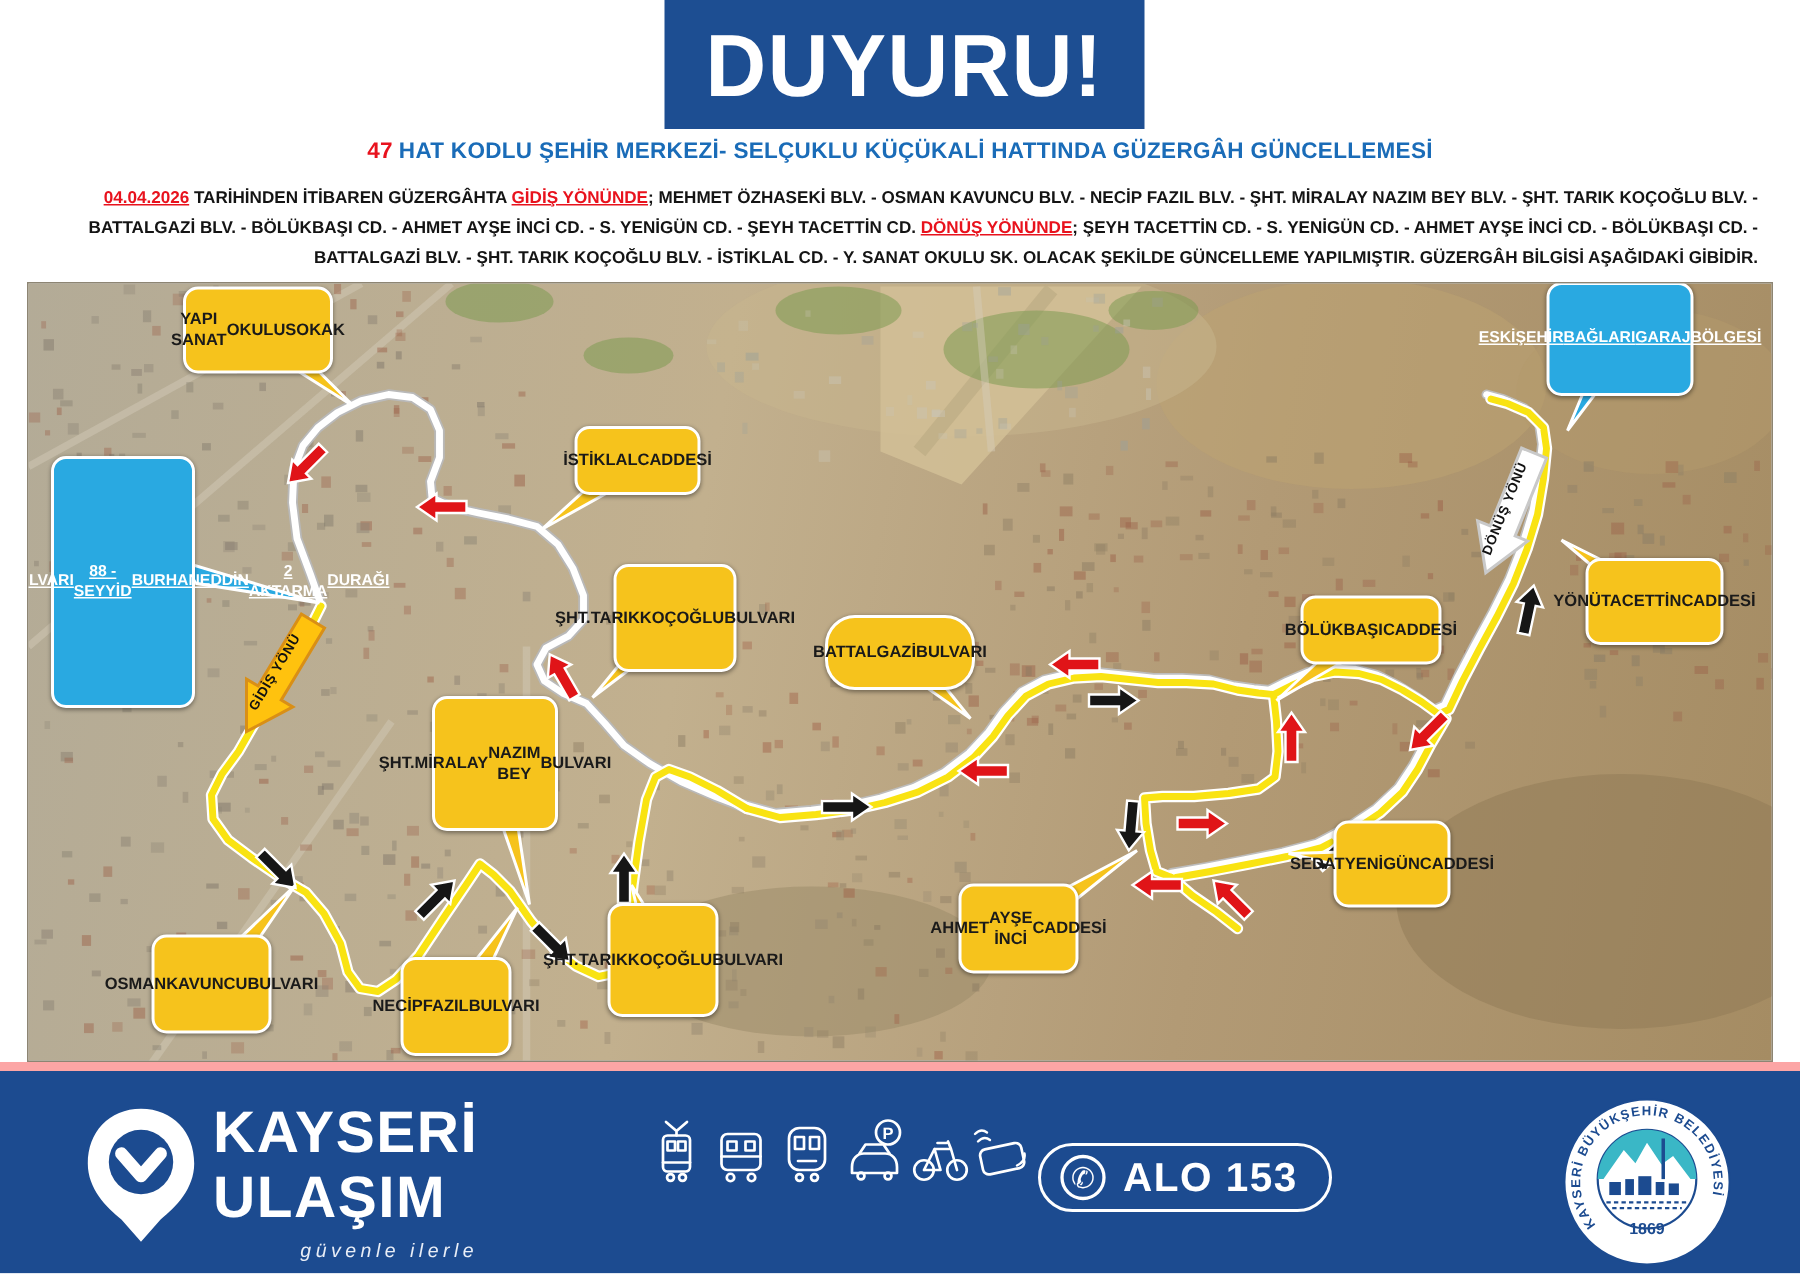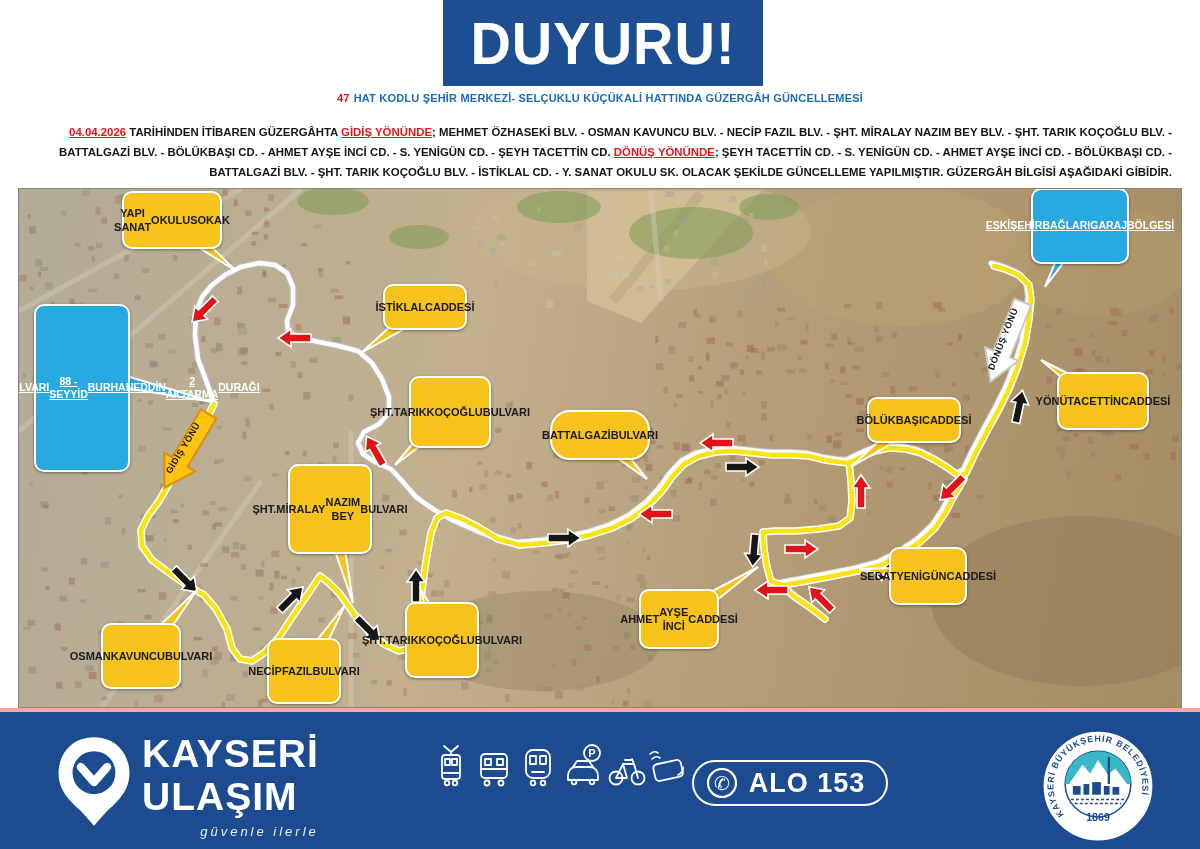--- a/index.html
+++ b/index.html
@@ -3,42 +3,42 @@
 <meta charset="utf-8">
 <style>
   html,body{margin:0;padding:0;background:#fff;}
   .page{position:relative;width:1200px;height:849px;overflow:hidden;background:#fff;
         font-family:"Liberation Sans",sans-serif;}
   
   .banner{position:absolute;left:443px;top:0;width:320px;height:86px;background:#1d4e92;
           display:flex;align-items:center;justify-content:center;}
   .banner span{color:#fff;font-weight:700;font-size:56px;letter-spacing:1px;transform:scaleY(1.05);}
   .title{position:absolute;top:92px;left:0;width:100%;text-align:center;
-         font-size:11px;font-weight:700;color:#1a6cb8;letter-spacing:.2px;}
+         font-size:15px;font-weight:700;color:#1a6cb8;letter-spacing:.2px;}
   .title .num{color:#e8121d;margin-right:4px;}
   .announce{position:absolute;top:122px;left:28px;width:1144px;text-align:right;
             font-size:11.4px;font-weight:700;color:#141414;line-height:20px;}
   .seg.red-underline{color:#e8121d;text-decoration:underline;}
   
   .map{position:absolute;left:18px;top:188px;width:1164px;height:520px;overflow:hidden;
        border:1px solid #8d8573;box-sizing:border-box;
        background:linear-gradient(100deg,#b3ab97 0%,#c2b08e 38%,#b29a75 68%,#a58c63 100%);}
   .map svg{position:absolute;left:0;top:0;display:block;}
   #map-labels{position:absolute;left:0;top:0;width:100%;height:100%;}
   .callout{position:absolute;border:2px solid #fff;border-radius:10px;
            box-shadow:0 1px 3px rgba(0,0,0,.4);display:flex;
            align-items:center;justify-content:center;text-align:center;font-weight:700;
            box-sizing:border-box;padding:2px;}
   .callout.street{background:#f6c31c;color:#1a1a1a;font-size:11px;line-height:14px;}
   .callout.info{background:#29a9e1;color:#fff;font-size:10.5px;line-height:13.5px;}
   .callout.info .ln{text-decoration:underline;}
   .callout .sp{height:6px;}
   
   .footer{position:absolute;left:0;top:708px;width:1200px;height:141px;background:#1c4b90;
-          border-top:4px solid #fca5a5;box-sizing:border-box;color:#fff;}
+          border-top:6px solid #fca5a5;box-sizing:border-box;color:#fff;}
   .pin{position:absolute;left:52px;top:20px;}
   .brand{position:absolute;left:142px;top:22px;line-height:1;}
   .brand .b1,.brand .b2{font-size:39px;font-weight:700;letter-spacing:1px;}
   .brand .b2{margin-top:4px;}
   .tagline{margin-top:9px;text-align:right;font-style:italic;font-size:13px;letter-spacing:3px;color:#e9eef7;}
   .midblock{position:absolute;left:430px;top:30px;width:260px;text-align:center;}
   .website{margin-top:6px;font-size:20.5px;font-weight:700;letter-spacing:.2px;}
   .alo{position:absolute;left:692px;top:48px;width:196px;height:46px;border:2.5px solid #fff;
        border-radius:25px;display:flex;align-items:center;box-sizing:border-box;padding-left:10px;}
   .alo .txt{flex:1;text-align:center;font-size:27px;font-weight:700;letter-spacing:1px;padding-right:12px;}

